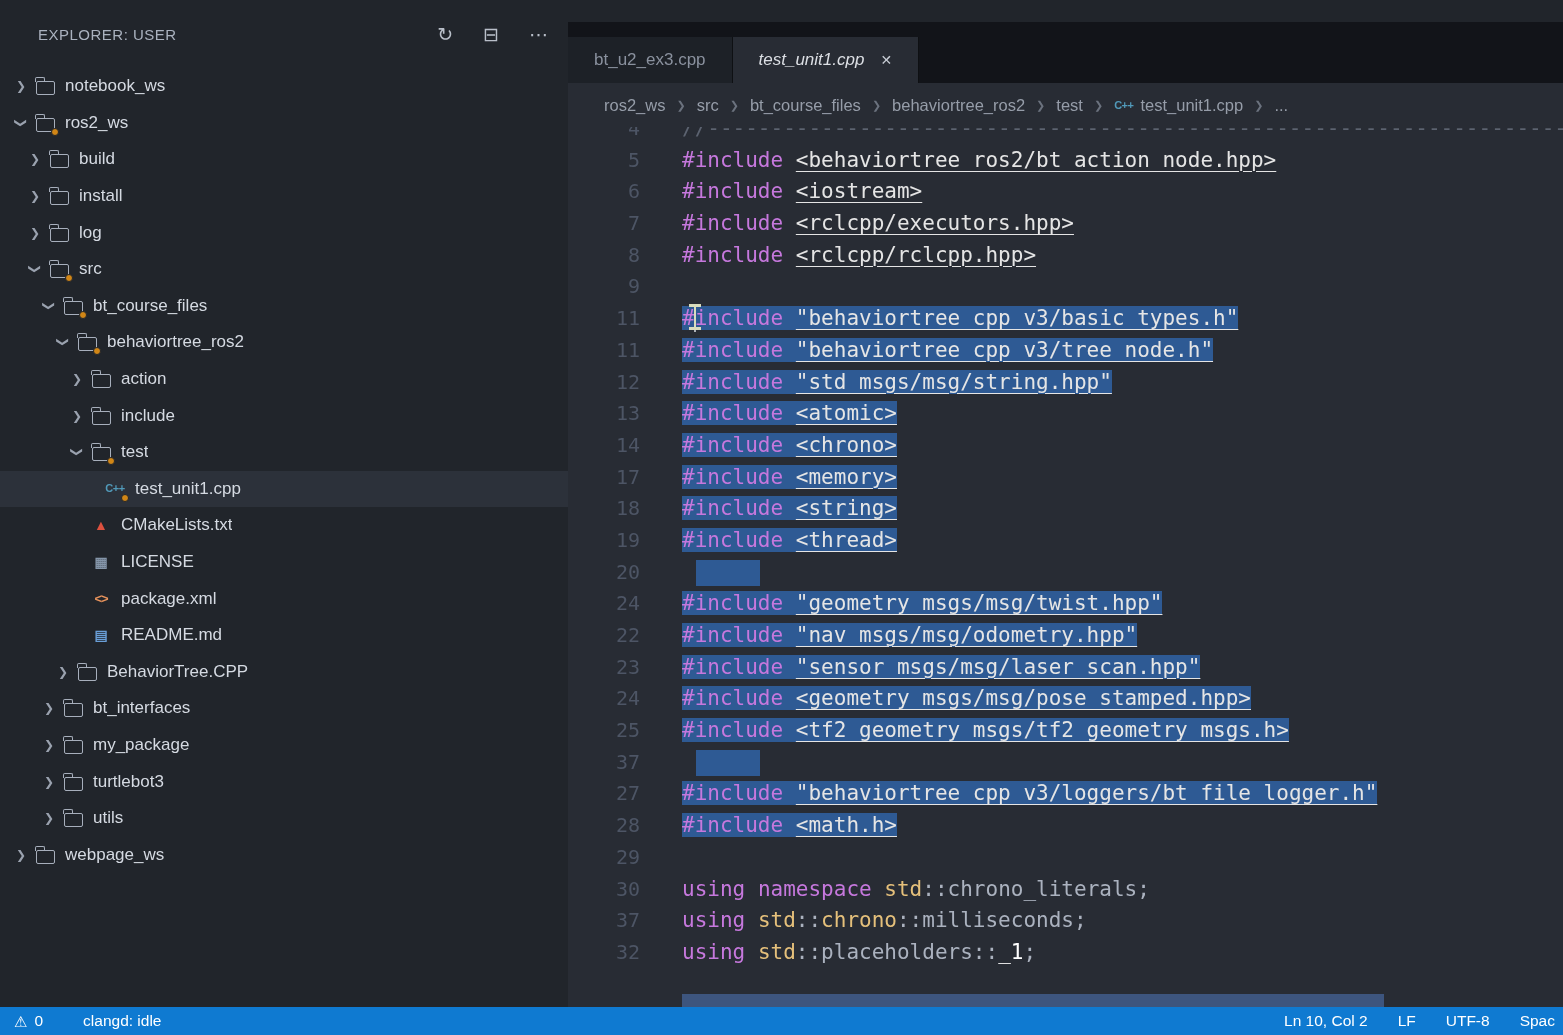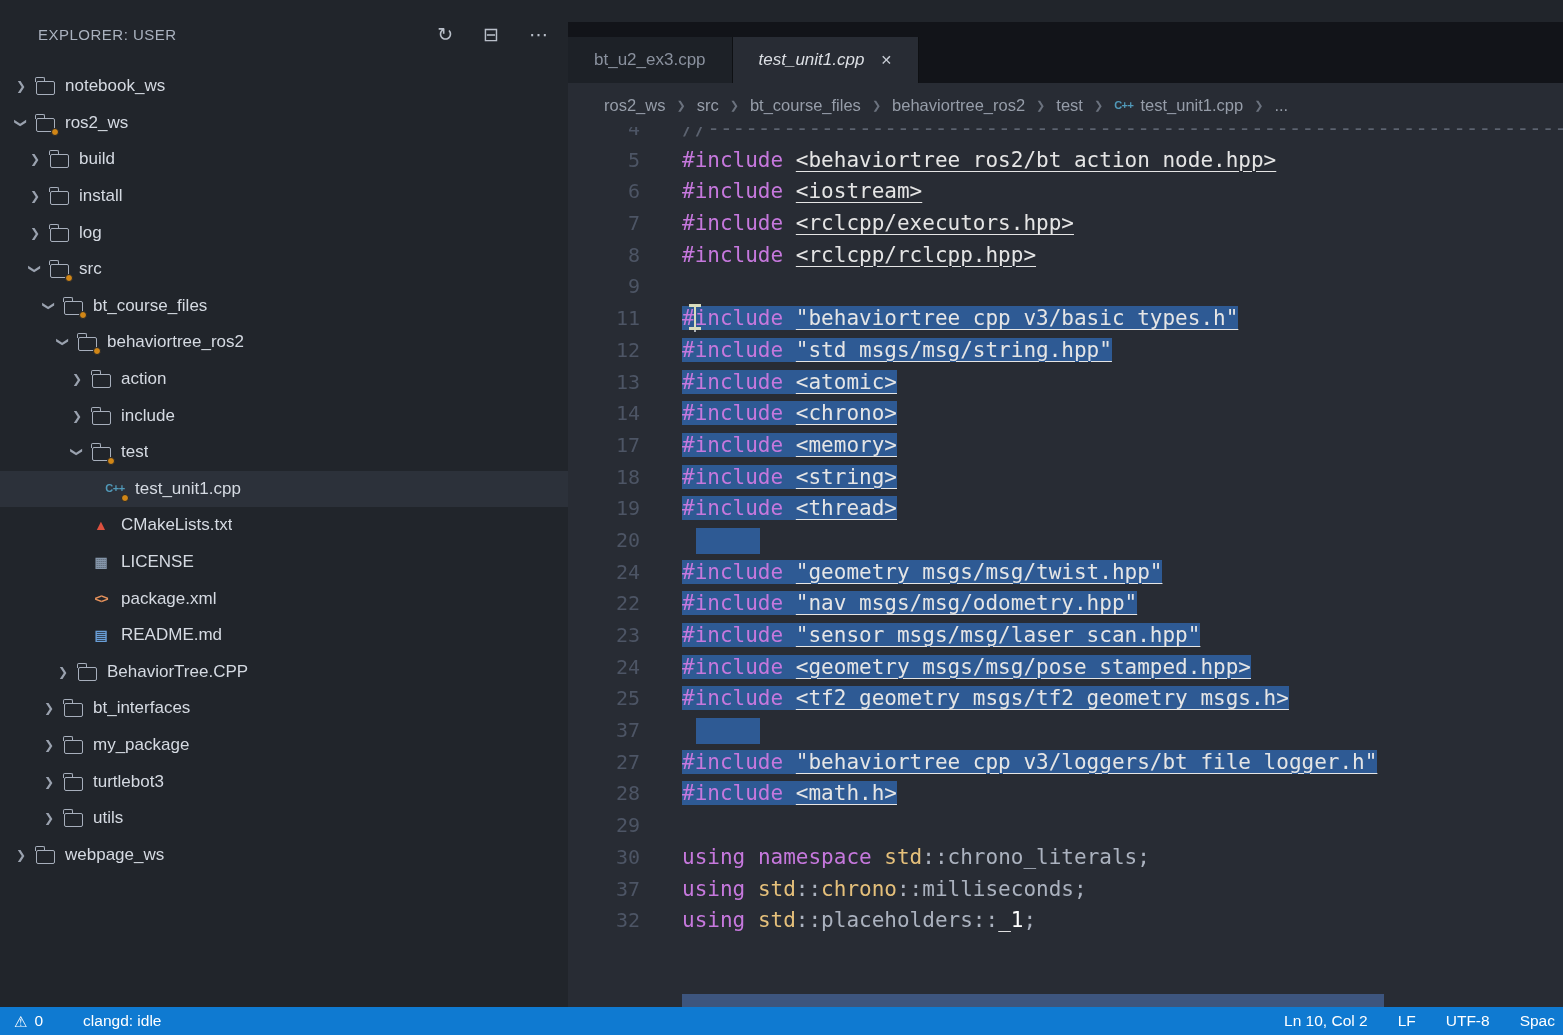--- a/index.html
+++ b/index.html
@@ -277,20 +277,21 @@
       </div>
     <div class="editor">
       <div class="code-lines" id="code-lines">
           <div class="code-line"><span class="ln">4</span><span class="lc"><span class="tk-cmt">//----------------------------------------------------------------------------------------------------</span></span></div>
           <div class="code-line"><span class="ln">5</span><span class="lc"><span class="tk-pre">#include</span><span class="tk-pln"> </span><span class="tk-str">&lt;behaviortree_ros2/bt_action_node.hpp&gt;</span></span></div>
           <div class="code-line"><span class="ln">6</span><span class="lc"><span class="tk-pre">#include</span><span class="tk-pln"> </span><span class="tk-str">&lt;iostream&gt;</span></span></div>
           <div class="code-line"><span class="ln">7</span><span class="lc"><span class="tk-pre">#include</span><span class="tk-pln"> </span><span class="tk-str">&lt;rclcpp/executors.hpp&gt;</span></span></div>
           <div class="code-line"><span class="ln">8</span><span class="lc"><span class="tk-pre">#include</span><span class="tk-pln"> </span><span class="tk-str">&lt;rclcpp/rclcpp.hpp&gt;</span></span></div>
           <div class="code-line"><span class="ln">9</span><span class="lc"></span></div>
           <div class="code-line"><span class="ln">11</span><span class="lc sel"><span class="tk-pre">#include</span><span class="tk-pln"> </span><span class="tk-str">"behaviortree_cpp_v3/basic_types.h"</span></span></div>
+          <div class="code-line"><span class="ln">11</span><span class="lc sel"><span class="tk-pre">#include</span><span class="tk-pln"> </span><span class="tk-str">"behaviortree_cpp_v3/tree_node.h"</span></span></div>
           <div class="code-line"><span class="ln">12</span><span class="lc sel"><span class="tk-pre">#include</span><span class="tk-pln"> </span><span class="tk-str">"std_msgs/msg/string.hpp"</span></span></div>
           <div class="code-line"><span class="ln">13</span><span class="lc sel"><span class="tk-pre">#include</span><span class="tk-pln"> </span><span class="tk-str">&lt;atomic&gt;</span></span></div>
           <div class="code-line"><span class="ln">14</span><span class="lc sel"><span class="tk-pre">#include</span><span class="tk-pln"> </span><span class="tk-str">&lt;chrono&gt;</span></span></div>
           <div class="code-line"><span class="ln">17</span><span class="lc sel"><span class="tk-pre">#include</span><span class="tk-pln"> </span><span class="tk-str">&lt;memory&gt;</span></span></div>
           <div class="code-line"><span class="ln">18</span><span class="lc sel"><span class="tk-pre">#include</span><span class="tk-pln"> </span><span class="tk-str">&lt;string&gt;</span></span></div>
           <div class="code-line"><span class="ln">19</span><span class="lc sel"><span class="tk-pre">#include</span><span class="tk-pln"> </span><span class="tk-str">&lt;thread&gt;</span></span></div>
           <div class="code-line"><span class="ln">20</span><span class="lc sel sel-empty"></span></div>
           <div class="code-line"><span class="ln">24</span><span class="lc sel"><span class="tk-pre">#include</span><span class="tk-pln"> </span><span class="tk-str">"geometry_msgs/msg/twist.hpp"</span></span></div>
           <div class="code-line"><span class="ln">22</span><span class="lc sel"><span class="tk-pre">#include</span><span class="tk-pln"> </span><span class="tk-str">"nav_msgs/msg/odometry.hpp"</span></span></div>
           <div class="code-line"><span class="ln">23</span><span class="lc sel"><span class="tk-pre">#include</span><span class="tk-pln"> </span><span class="tk-str">"sensor_msgs/msg/laser_scan.hpp"</span></span></div>

